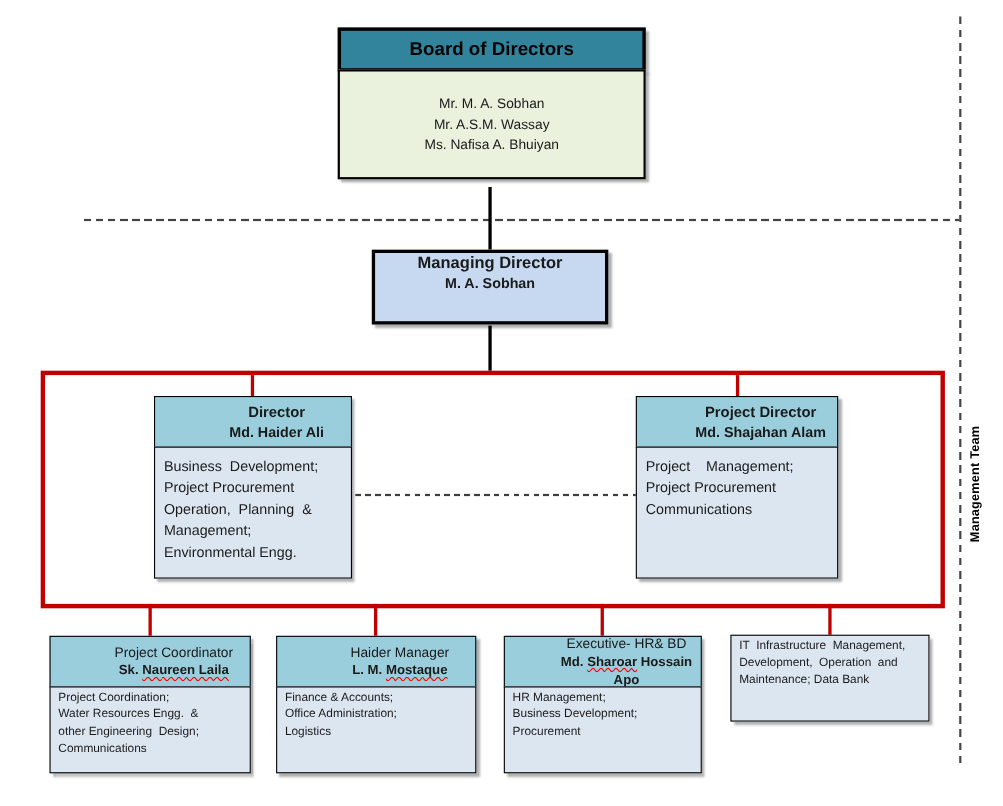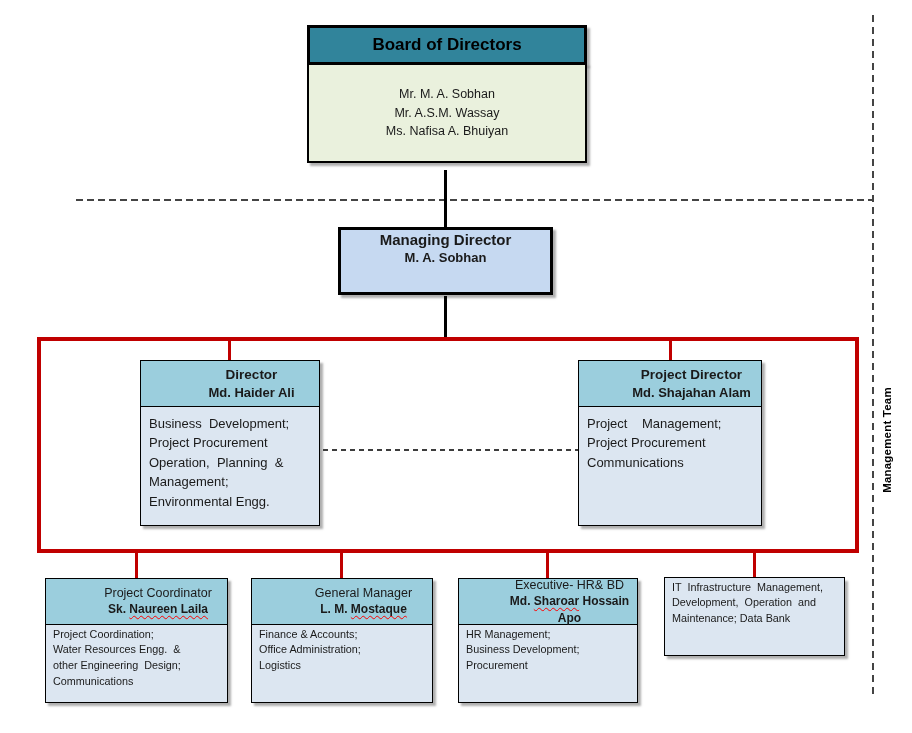--- a/index.html
+++ b/index.html
@@ -174,21 +174,21 @@
     <div class="bdy">
       <span class="lines">Project Coordination;
 Water Resources Engg.  &amp;
 other Engineering  Design;
 Communications</span>
     </div>
   </div>
 
   <div class="node tier3 shadowed" style="left:251px;top:578px;width:182px;">
     <div class="hdr">
-      <div class="t">General Manager</div>
+      <div class="t">Haider Manager</div>
       <div class="n namewrap"><span>L. M. </span><span class="wavy">Mostaque</span><span></span></div>
     </div>
     <div class="bdy">
       <span class="lines">Finance &amp; Accounts;
 Office Administration;
 Logistics</span>
     </div>
   </div>
 
   <div class="node tier3 shadowed" style="left:458px;top:578px;width:180px;">

